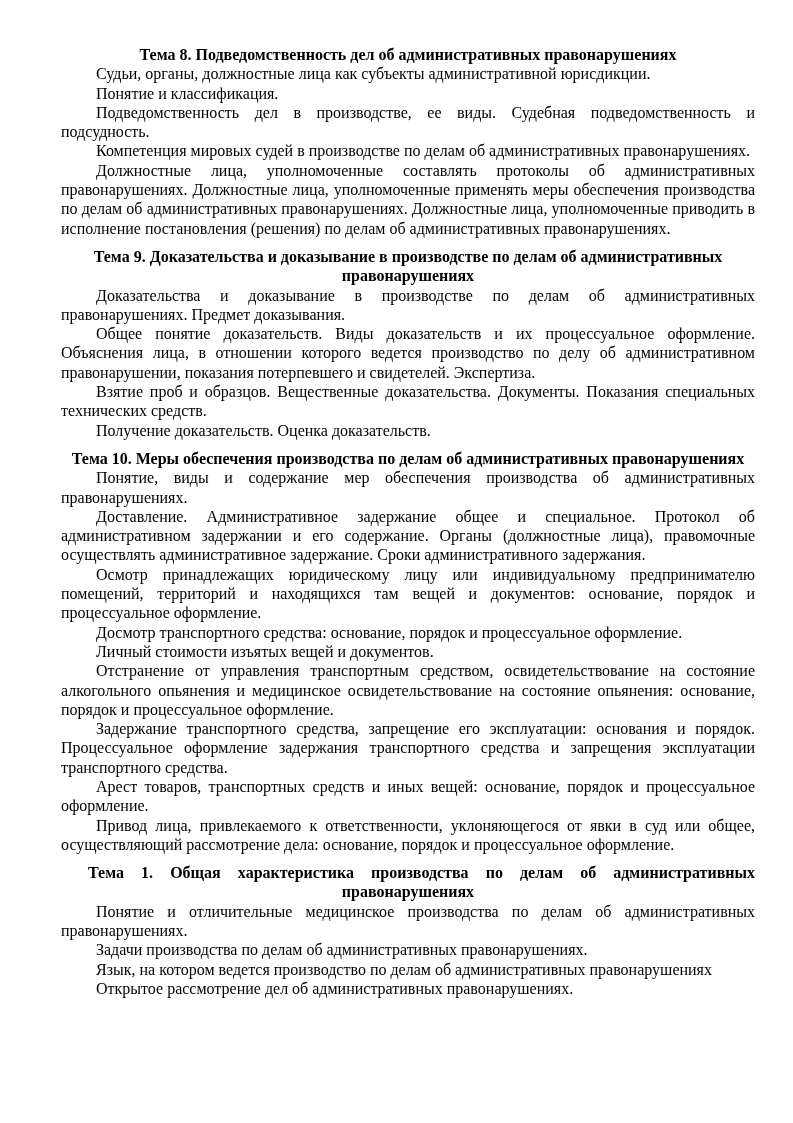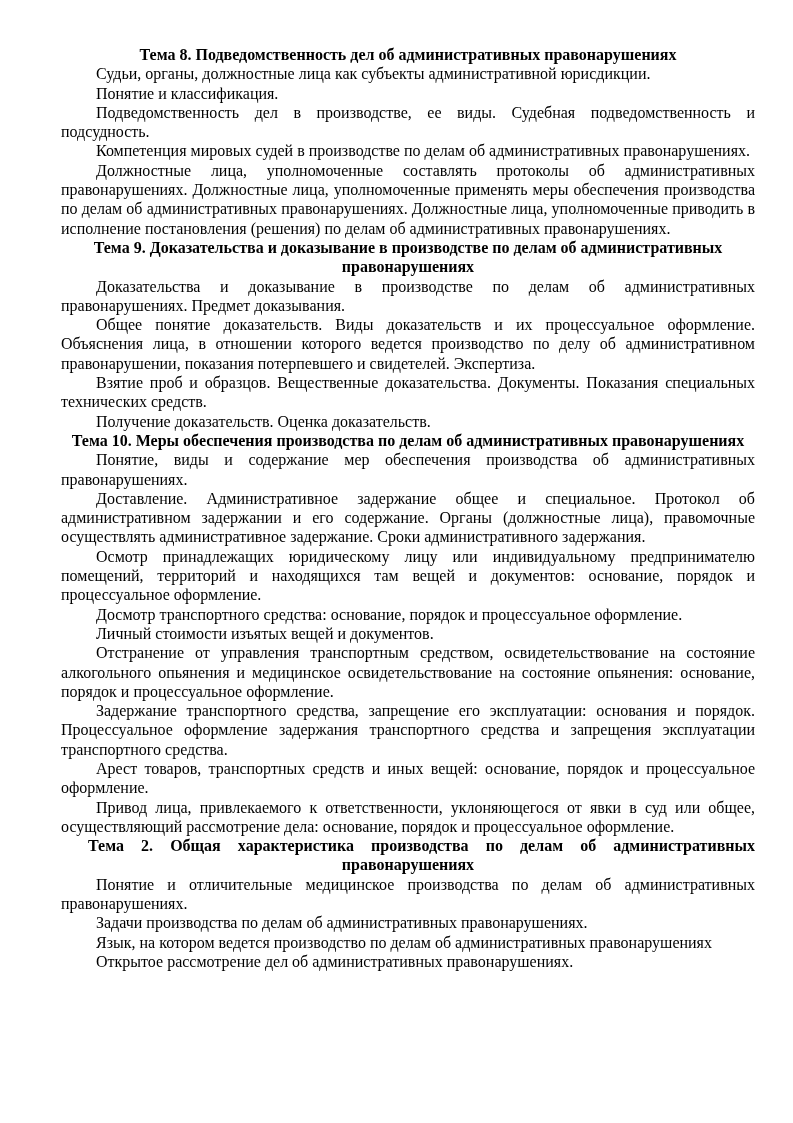--- a/index.html
+++ b/index.html
@@ -18,21 +18,21 @@
   }
   .content {
     position: absolute;
     left: 61px;
     top: 45px;
     width: 694px;
     font-size: 16px;
     line-height: 19.3px;
   }
   .section { margin: 0; }
-  .section + .section { }
+  .section + .section { margin-top: 9px; }
   .heading {
     font-weight: bold;
     text-align: center;
     margin: 0;
     padding: 0;
     font-size: 16px;
     line-height: 19.3px;
   }
   .heading.justified {
     text-align: justify;
@@ -78,21 +78,21 @@
       <p class="para">Осмотр принадлежащих юридическому лицу или индивидуальному предпринимателю помещений, территорий и находящихся там вещей и документов: основание, порядок и процессуальное оформление.</p>
       <p class="para">Досмотр транспортного средства: основание, порядок и процессуальное оформление.</p>
       <p class="para">Личный стоимости изъятых вещей и документов.</p>
       <p class="para">Отстранение от управления транспортным средством, освидетельствование на состояние алкогольного опьянения и медицинское освидетельствование на состояние опьянения: основание, порядок и процессуальное оформление.</p>
       <p class="para">Задержание транспортного средства, запрещение его эксплуатации: основания и порядок. Процессуальное оформление задержания транспортного средства и запрещения эксплуатации транспортного средства.</p>
       <p class="para">Арест товаров, транспортных средств и иных вещей: основание, порядок и процессуальное оформление.</p>
       <p class="para">Привод лица, привлекаемого к ответственности, уклоняющегося от явки в суд или общее, осуществляющий рассмотрение дела: основание, порядок и процессуальное оформление.</p>
     </div>
 
     <div class="section">
-      <p class="heading justified">Тема 2. Общая характеристика производства по делам об административных правонарушениях</p>
+      <p class="heading justified">Тема 1. Общая характеристика производства по делам об административных правонарушениях</p>
       <p class="para">Понятие и отличительные медицинское производства по делам об административных правонарушениях.</p>
       <p class="para">Задачи производства по делам об административных правонарушениях.</p>
       <p class="para">Язык, на котором ведется производство по делам об административных правонарушениях</p>
       <p class="para">Открытое рассмотрение дел об административных правонарушениях.</p>
     </div>
 
   </div>
 </div>
 
 </body></html>

